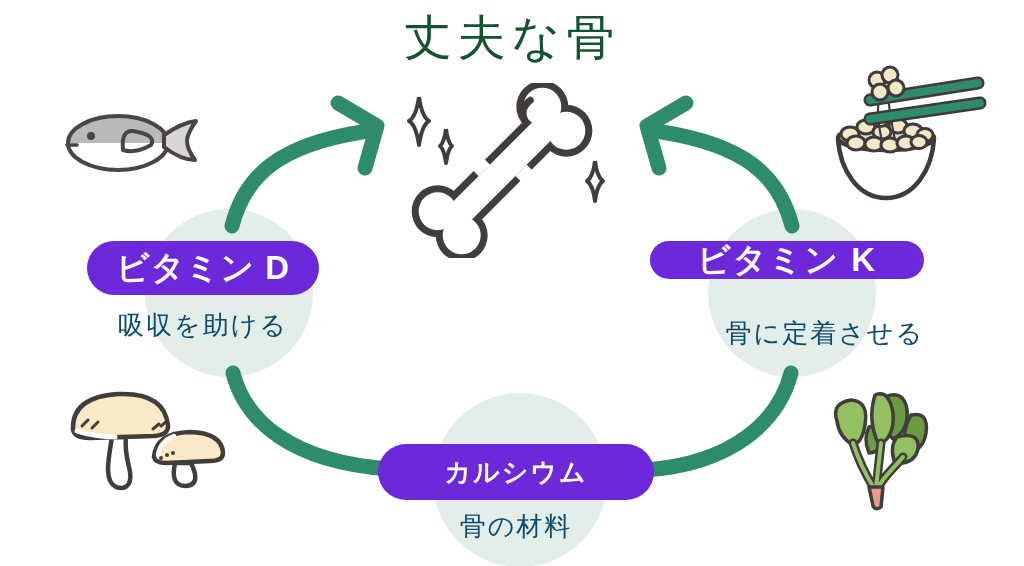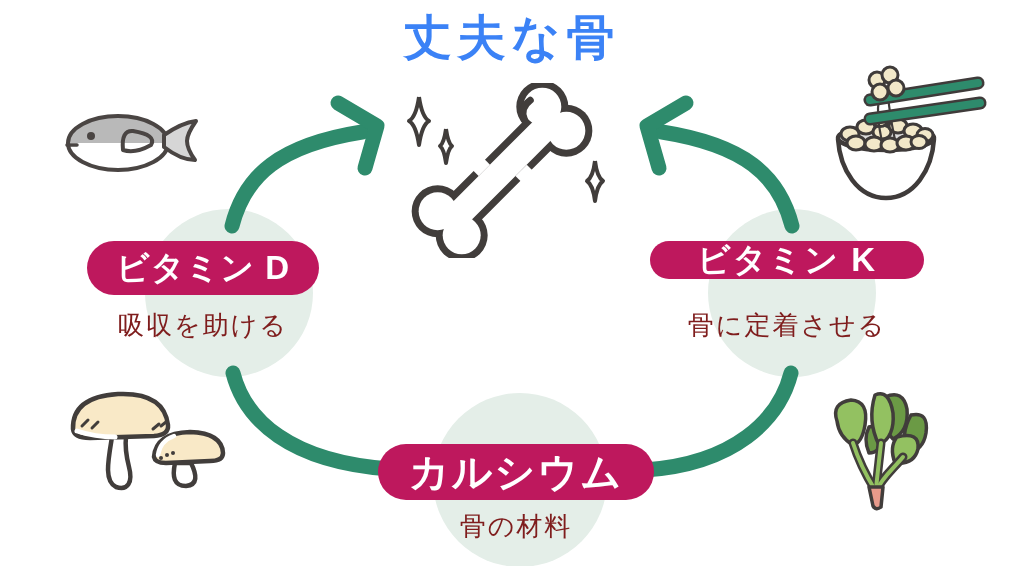--- a/index.html
+++ b/index.html
@@ -5,43 +5,43 @@
   html,body{margin:0;padding:0;}
   body{
     width:1024px;height:566px;position:relative;overflow:hidden;
     background:#ffffff;
     font-family:"Liberation Sans", sans-serif;
     color:#413d3b;
   }
   .abs{position:absolute;}
   .title{
     left:0;right:0;top:6px;text-align:center;
-    font-size:48px;font-weight:700;letter-spacing:6px;color:#3b82f6;
+    font-size:48px;font-weight:400;letter-spacing:6px;color:#14532d;
     z-index:5;
   }
   .halo{
     border-radius:50%;background:#e4eee8;z-index:1;
   }
   #halo-d{left:145px;top:209px;width:168px;height:168px;}
   #halo-k{left:708px;top:209px;width:168px;height:168px;}
   #halo-ca{left:433px;top:393px;width:174px;height:174px;}
   #arrow-layer{left:0;top:0;z-index:2;}
   .pill{
-    background:#be185d;border-radius:30px;z-index:4;
+    background:#6d28d9;border-radius:30px;z-index:4;
     display:flex;align-items:center;justify-content:center;
     color:#ffffff;font-weight:800;
   }
   #pill-d{left:87px;top:241px;width:232px;height:54px;font-size:33px;letter-spacing:1px;}
   #pill-k{left:650px;top:241px;width:274px;height:38px;font-size:33px;letter-spacing:2px;}
-  #pill-ca{left:378px;top:444px;width:276px;height:56px;font-size:40px;letter-spacing:2px;border-radius:32px;}
+  #pill-ca{left:378px;top:444px;width:276px;height:56px;font-size:26px;letter-spacing:2px;border-radius:32px;}
   .desc{
-    z-index:4;text-align:center;font-size:26px;color:#7f1d1d;letter-spacing:2px;font-weight:400;
+    z-index:4;text-align:center;font-size:26px;color:#0c4a6e;letter-spacing:2px;font-weight:400;
   }
   #desc-d{left:87px;top:308px;width:232px;}
-  #desc-k{left:650px;top:308px;width:274px;}
+  #desc-k{left:650px;top:316px;width:274px;text-align:right;}
   #desc-ca{left:378px;top:509px;width:276px;text-align:center;}
   .icon-wrap{z-index:3;}
   #fish{left:63px;top:98px;}
   #natto{left:822px;top:62px;}
   #mushroom{left:60px;top:387px;}
   #spinach{left:823px;top:387px;}
   #bone{left:398px;top:83px;}
 </style>
 </head>
 <body>

